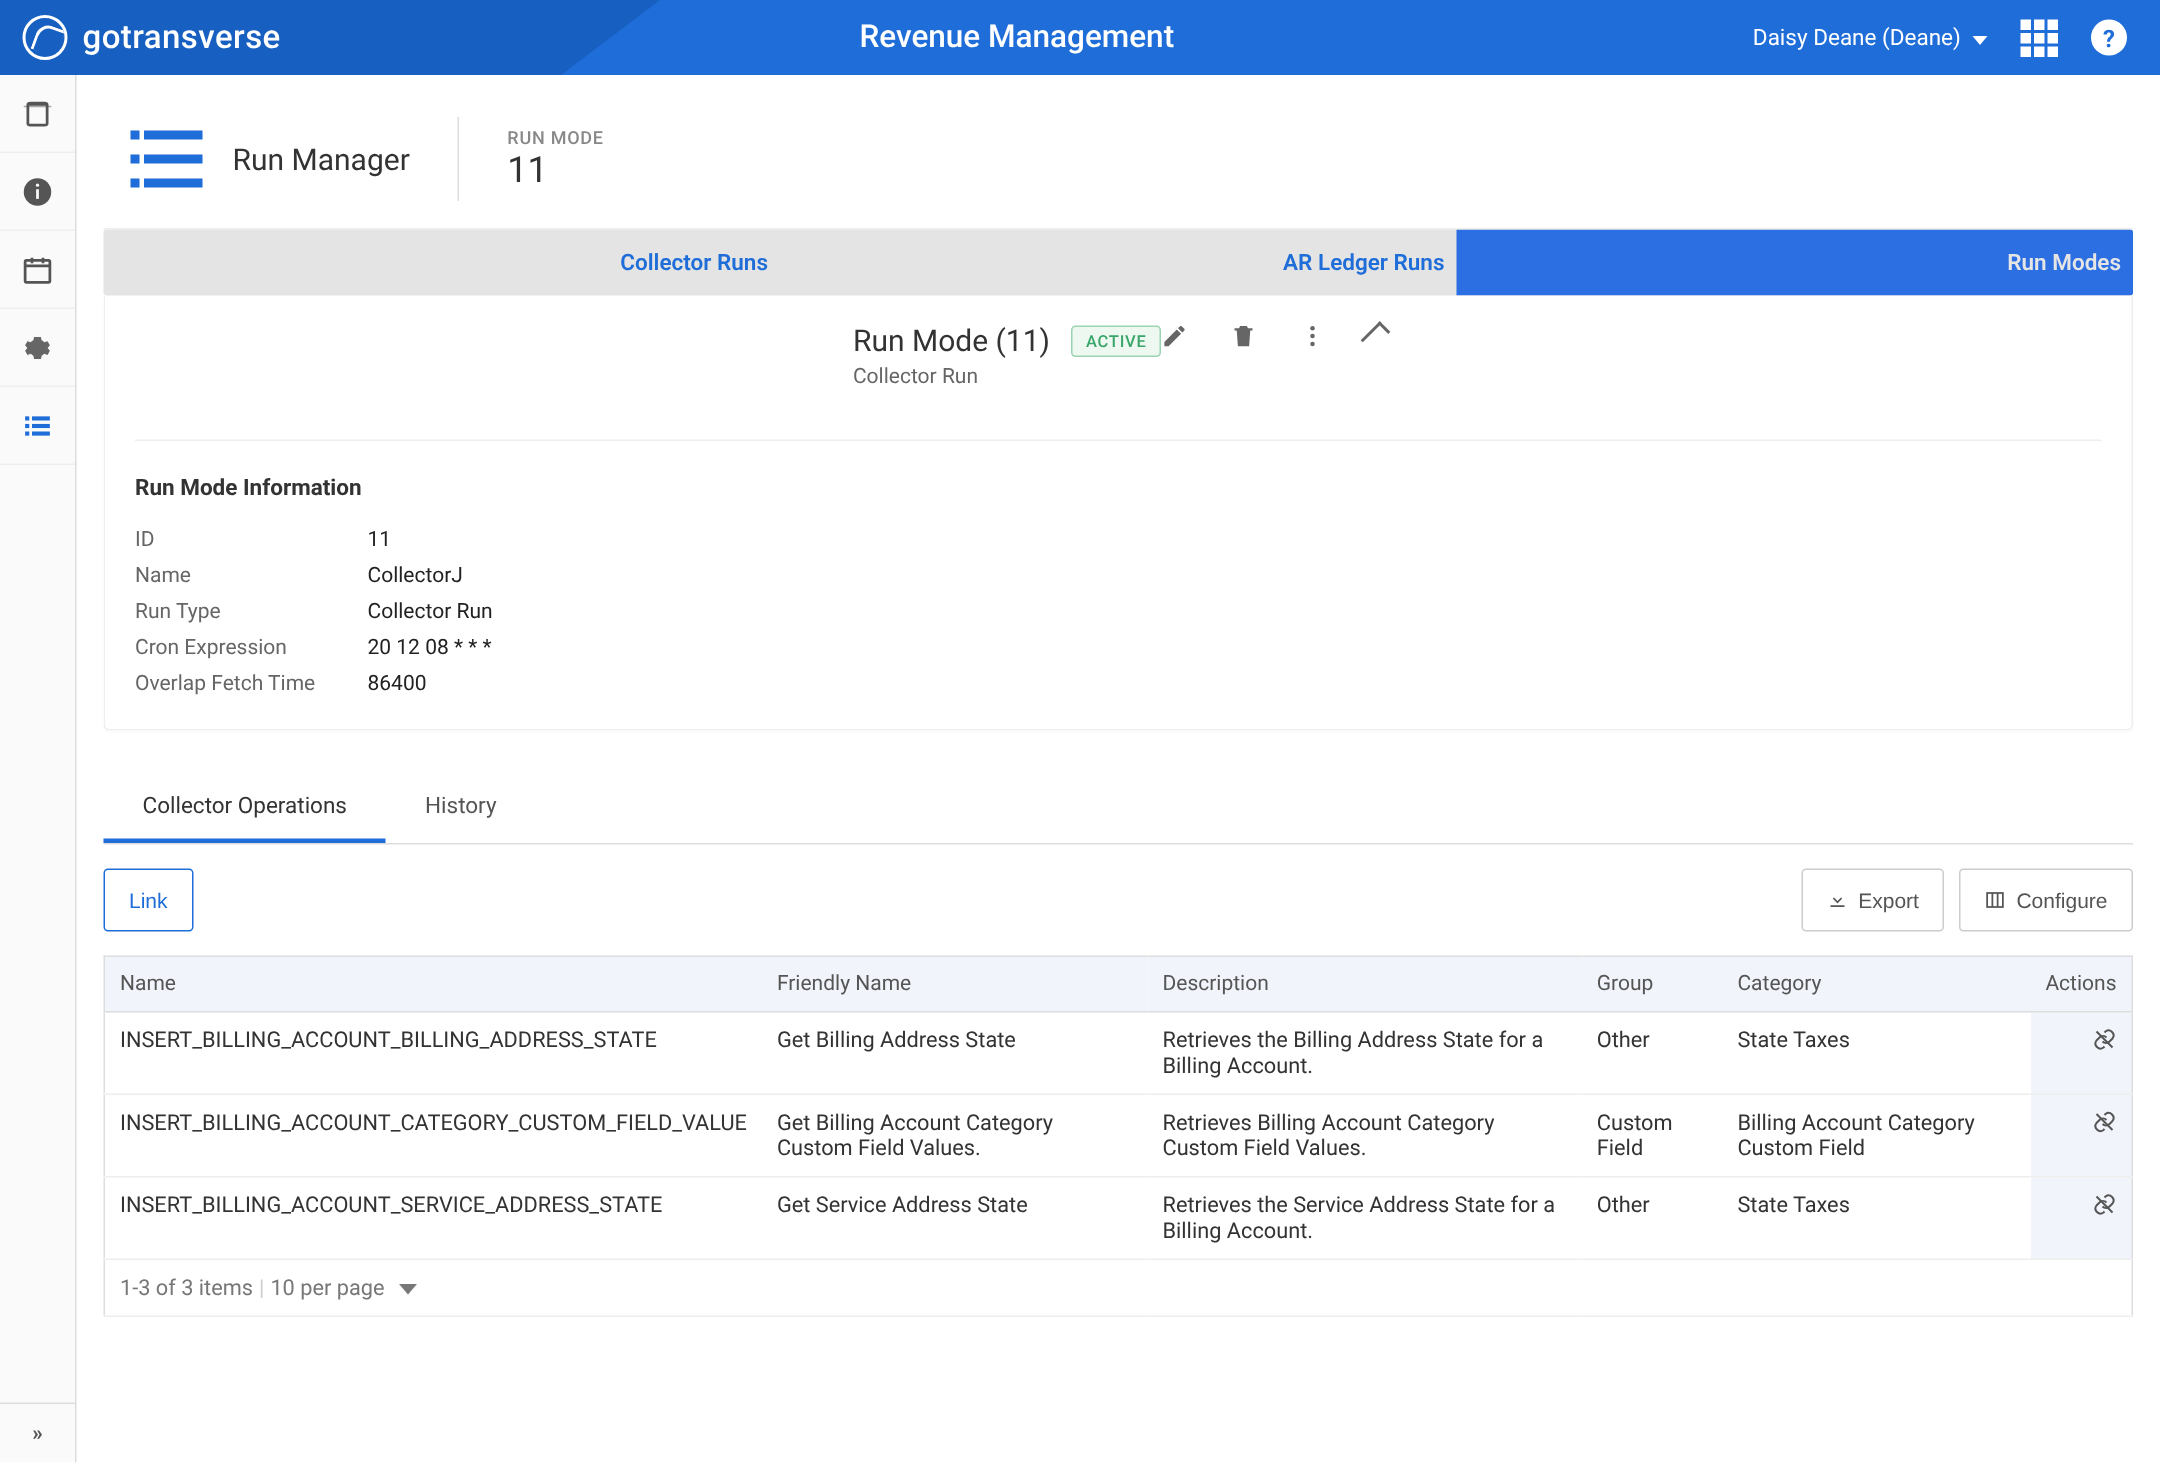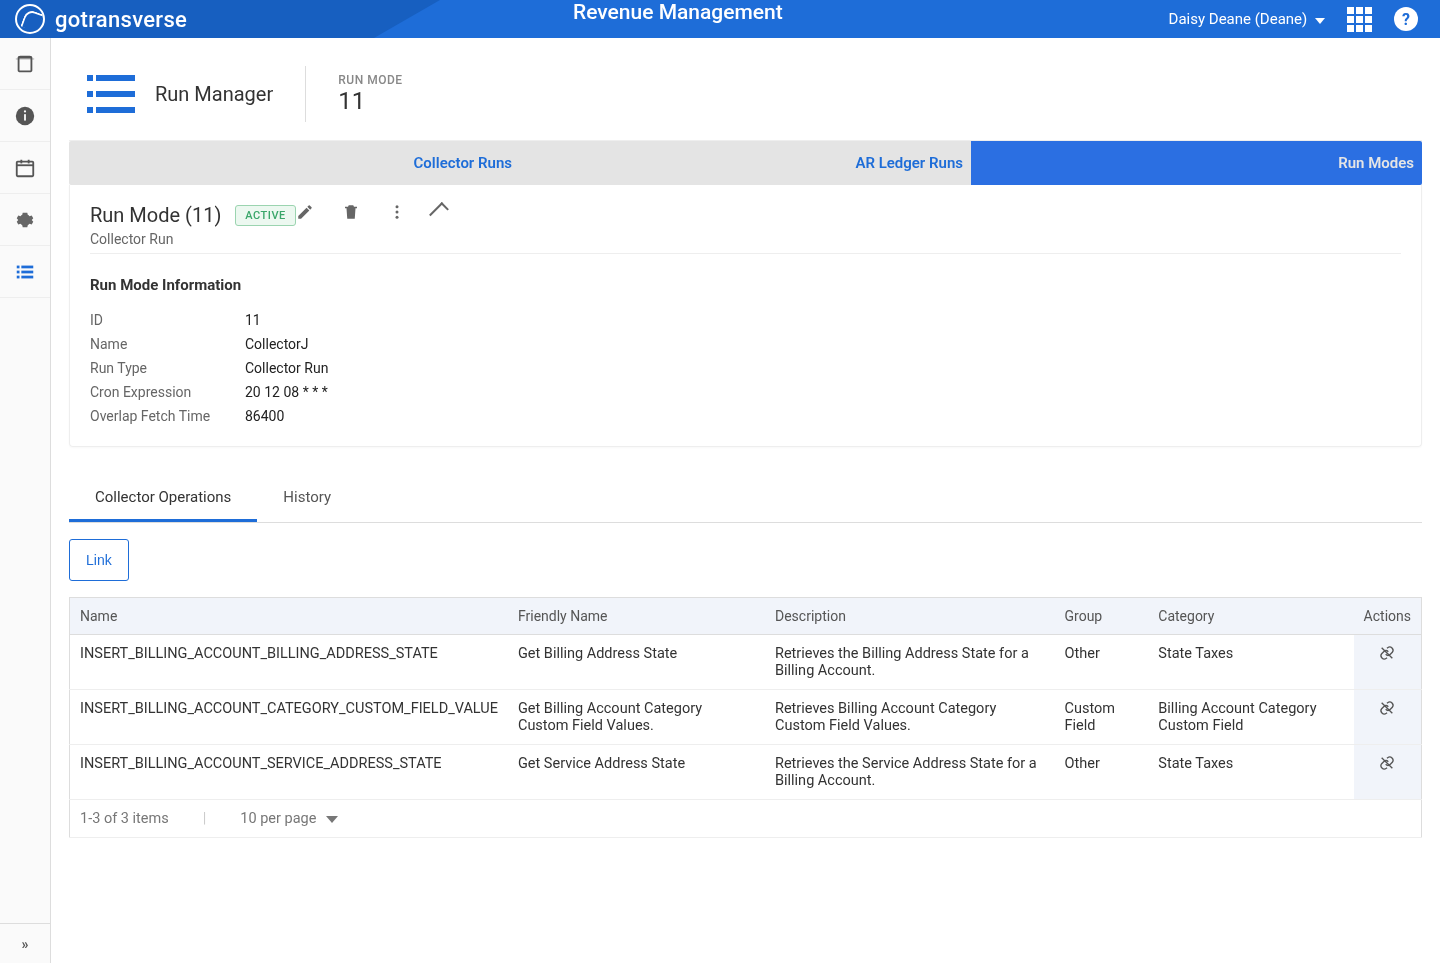--- a/index.html
+++ b/index.html
@@ -1,19 +1,19 @@
 <!DOCTYPE html>
 <html><head>
   <meta charset="utf-8">
   <style>
     * { box-sizing: border-box; margin: 0; padding: 0; }
     body { font-family: -apple-system, BlinkMacSystemFont, "Segoe UI", Roboto, Arial, sans-serif; font-size: 14px; color: #333; background: #fff; }
     
     
-    .header { background: #1e6dd8; color: #fff; height: 38px; display: flex; position: relative; overflow: hidden; }
+    .header { background: #1e6dd8; color: #fff; height: 50px; display: flex; align-items: center; position: relative; overflow: hidden; }
     .header::before { content: ""; position: absolute; left: 0; top: 0; width: 440px; height: 100%; background: #175fc0; clip-path: polygon(0 0, 100% 0, 85% 100%, 0 100%); }
     .logo { display: flex; align-items: center; gap: 10px; padding-left: 15px; position: relative; z-index: 1; font-weight: 500; font-size: 22px; letter-spacing: .3px;}
     .logo-mark { width: 30px; height: 30px; border: 2.5px solid #fff; border-radius: 50%; position: relative; overflow:hidden;}
     .logo-mark::after { content: ""; position: absolute; inset: 5px 2px 2px 6px; border-left: 2.5px solid #fff; border-top:2.5px solid #fff; border-radius: 50% 0 0 0; transform: rotate(20deg);}
     .header-title { flex: 1; text-align: center; font-size: 21px; font-weight: 500; }
     .header-user { display: flex; align-items: center; gap: 22px; padding-right: 22px; font-size: 15px; cursor: pointer; }
     .user-caret { width:0;height:0;border-left:5px solid transparent;border-right:5px solid transparent;border-top:6px solid #fff;display:inline-block;margin-left:4px;}
     .grid-icon { display:grid; grid-template-columns: repeat(3,7px); gap:2px; }
     .grid-icon span{ width:7px;height:7px;background:#fff;}
     .help-icon{ width:24px;height:24px;border-radius:50%;background:#fff;color:#1e6dd8;display:flex;align-items:center;justify-content:center;font-weight:bold;font-size:16px;}
@@ -37,21 +37,21 @@
     .page-header-divider{width:1px;height:56px;background:#ddd;margin:0 12px;}
     .page-meta-label{font-size:12px;color:#888;font-weight:500;letter-spacing:.5px;}
     .page-meta-value{font-size:24px;color:#333;}
 
     
     .tabs{ display:flex; background:#e4e4e4; border-radius:2px; overflow:hidden;margin-bottom:0;}
     .tab{ flex:1; text-align:right; padding:13px 8px; font-size:15px; font-weight:600; color:#1e6dd8; cursor:pointer;}
     .tab.active{ background:#2b6fe2; color:#e5e5e5;}
 
     .panel{ border:1px solid #eee; border-top:none; border-radius:0 0 4px 4px; padding: 18px 20px; box-shadow:0 1px 2px rgba(0,0,0,.03);}
-    .panel-header{display:flex;align-items:flex-start;justify-content:flex-start; padding-bottom: 6px; border-bottom:1px solid #eee;}
+    .panel-header{display:flex;align-items:flex-start;justify-content:center; padding-bottom: 34px; border-bottom:1px solid #eee;}
     .panel-title{font-size:20px;display:flex;align-items:center;gap:14px;}
     .badge{border:1px solid #9bd4b0;color:#3aa66a;font-size:11px;padding:3px 9px;border-radius:3px;background:#ecf8f0;font-weight:500;letter-spacing:.5px;}
     .panel-sub{color:#666;font-size:14px;margin-top:4px;}
     .panel-actions{display:flex;gap:28px;color:#666;}
     .panel-actions svg{width:18px;height:18px;cursor:pointer;}
     .panel-actions .chev{border:solid #666;border-width:0 2px 2px 0;display:inline-block;padding:4px;transform:rotate(-135deg);cursor:pointer;}
 
     .info-section{padding-top:22px;}
     .info-title{font-weight:bold;font-size:15px;margin-bottom:14px;}
     .info-row{display:flex;padding:4px 0;}
@@ -66,24 +66,24 @@
     .toolbar{display:flex;justify-content:space-between;align-items:center;padding:16px 0;}
     .btn{border:1px solid #1e6dd8;color:#1e6dd8;background:#fff;padding:12px 16px;border-radius:3px;cursor:pointer;font-size:14px;}
     .btn-secondary{border:1px solid #ccc;color:#555;}
     .toolbar-right{display:flex;gap:10px;}
     .toolbar-right .btn{display:flex;align-items:center;gap:7px;}
 
     
     table{width:100%;border-collapse:collapse;border:1px solid #ddd;}
     th{background:#f1f4fa;text-align:left;padding:10px 10px;font-weight:400;color:#555;border-bottom:1px solid #ddd;font-size:14px;}
     td{padding:10px 10px;border-bottom:1px solid #eee;vertical-align:top;color:#333;font-size:14.5px;}
-    td.actions-cell,th.actions-col{background:#f1f4fa;text-align:center;width:58px;}
+    td.actions-cell,th.actions-col{background:#f1f4fa;text-align:right;width:58px;}
     .unlink-icon{cursor:pointer;color:#555;}
     tfoot td{background:#fff;color:#777;padding:10px;}
-    .pager{display:flex;align-items:flex-start;gap:34px;}
+    .pager{display:flex;align-items:flex-start;gap:4px;}
     .pager-sep{color:#ccc;}
     .perpage-caret{width:0;height:0;border-left:6px solid transparent;border-right:6px solid transparent;border-top:7px solid #777;display:inline-block;margin-left:6px;}
   </style>
 </head>
 <body>
 
 <div class="header">
   <div class="logo">
     <span class="logo-mark"></span>
     <span>gotransverse</span>
@@ -236,20 +236,36 @@
       </div>
     </div>
 
     <div class="subtabs">
       <div class="subtab active">Collector Operations</div>
       <div class="subtab">History</div>
     </div>
 
     <div class="toolbar">
       <button class="btn">Link</button>
+      <div class="toolbar-right">
+        <button class="btn btn-secondary">
+          <svg width="14" height="14" viewBox="0 0 24 24" fill="currentColor">
+              <path d="M12 3v10l4-4 1.4 1.4L12 16l-5.4-5.6L8 9l4 4V3h0zM4 18h16v2H4z"></path>
+            </svg>
+          <span>Export</span>
+        </button>
+        <button class="btn btn-secondary">
+          <svg width="14" height="14" viewBox="0 0 24 24" fill="none" stroke="currentColor" stroke-width="2">
+              <rect x="3" y="4" width="18" height="16"></rect>
+              <line x1="9" y1="4" x2="9" y2="20"></line>
+              <line x1="15" y1="4" x2="15" y2="20"></line>
+            </svg>
+          <span>Configure</span>
+        </button>
+      </div>
     </div>
 
     <table>
       <thead>
         <tr>
           <th>Name</th>
           <th>Friendly Name</th>
           <th>Description</th>
           <th>Group</th>
           <th>Category</th>

